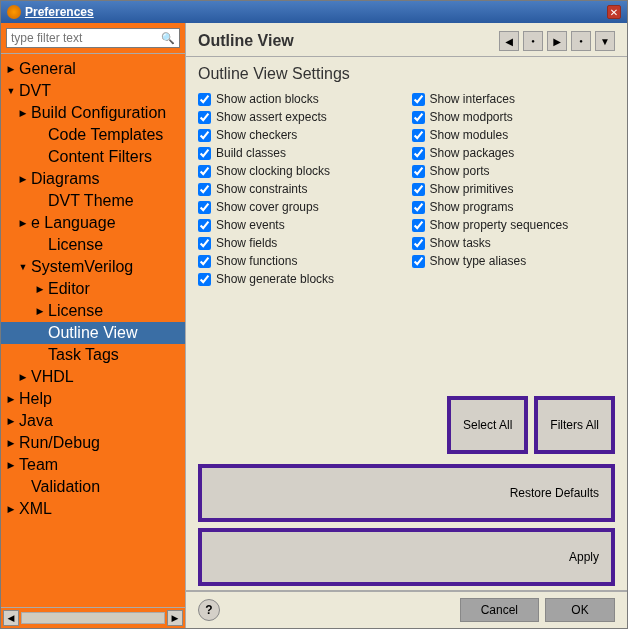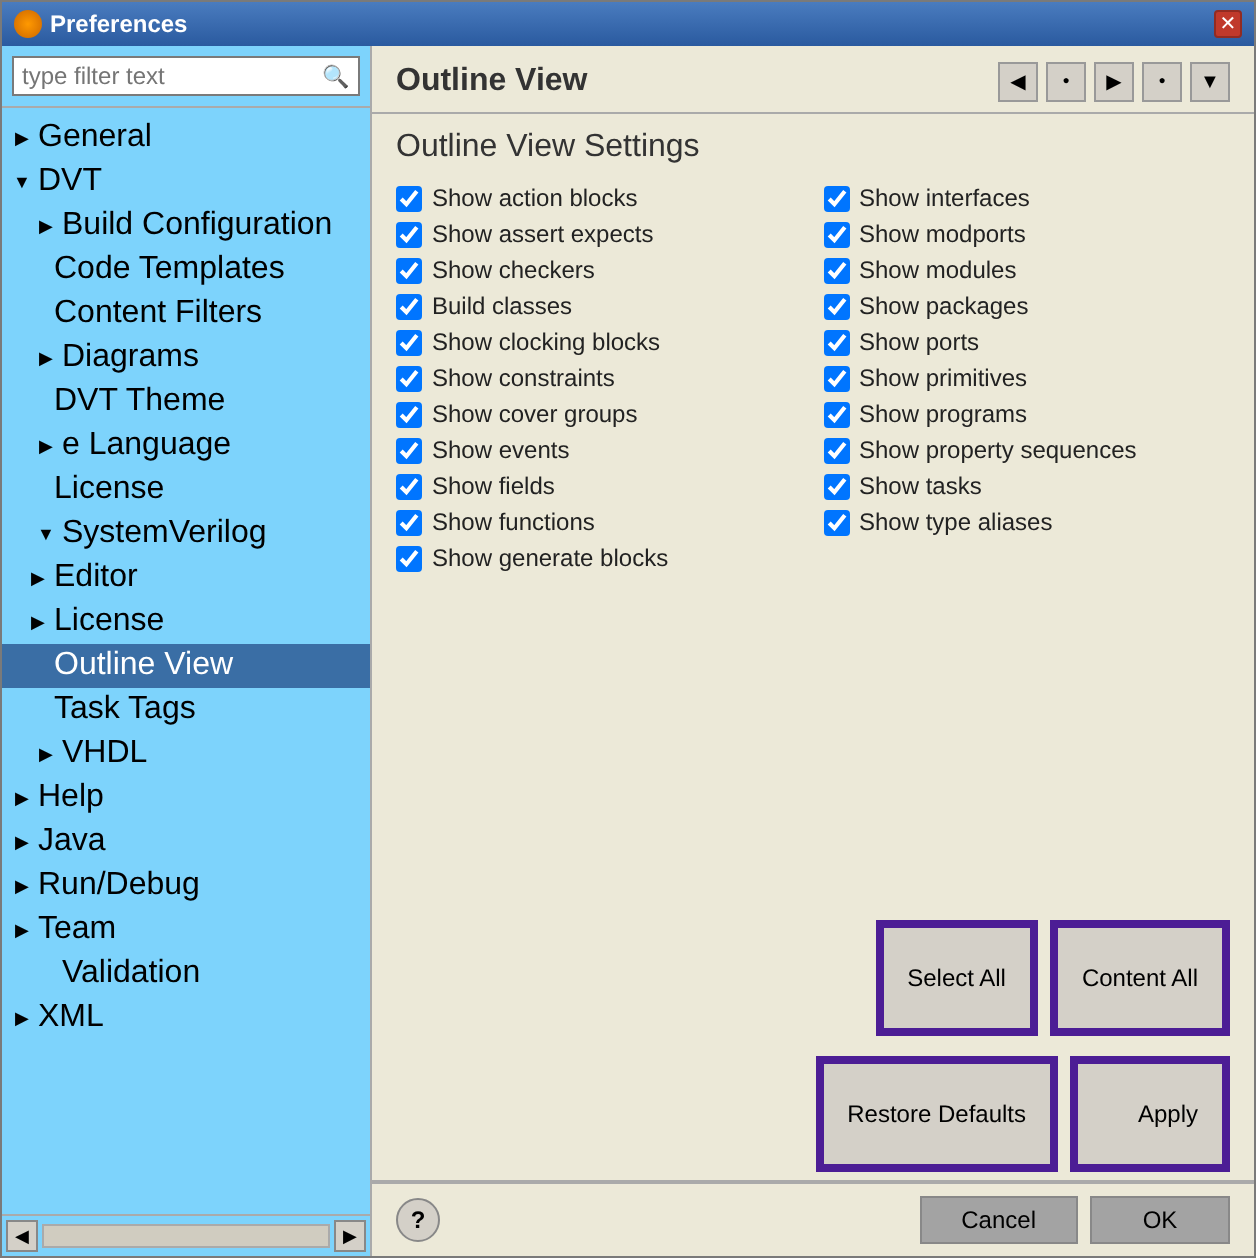--- a/index.html
+++ b/index.html
@@ -27,20 +27,21 @@
       display: flex;
       align-items: center;
       justify-content: space-between;
       padding: 3px 6px;
       height: 22px;
     }
     .title-bar-left {
       display: flex;
       align-items: center;
       gap: 4px;
+      text-decoration: underline;
     }
     .title-bar-icon {
       width: 14px;
       height: 14px;
       background: radial-gradient(circle, #ff9900, #cc6600);
       border-radius: 50%;
     }
     .title-bar-title {
       font-size: 12px;
       font-weight: bold;
@@ -58,21 +59,21 @@
       font-size: 10px;
       color: white;
     }
     .main-content {
       display: flex;
       flex: 1;
       overflow: hidden;
     }
     .sidebar {
       width: 185px;
-      background: #7dd3fc;
+      background: #f97316;
       border-right: 1px solid #aaa;
       display: flex;
       flex-direction: column;
       overflow: hidden;
     }
     .search-bar {
       padding: 5px;
       border-bottom: 1px solid #aaa;
     }
     .search-input-wrapper {
@@ -120,21 +121,21 @@
       display: flex;
       align-items: center;
       justify-content: center;
       font-size: 9px;
       margin-right: 2px;
     }
     .tree-label {
       font-size: 16px;
     }
     .indent-1 { padding-left: 16px; }
-    .indent-2 { padding-left: 12px; }
+    .indent-2 { padding-left: 33px; }
     .scrollbar-row {
       display: flex;
       align-items: center;
       border-top: 1px solid #aaa;
       padding: 2px;
       gap: 2px;
     }
     .scrollbar-track {
       flex: 1;
       height: 12px;
@@ -235,20 +236,21 @@
       font-size: 12px;
       cursor: pointer;
       min-width: 80px;
       text-align: right;
     }
     .restore-row {
       display: flex;
       justify-content: flex-end;
       padding: 4px 12px;
       gap: 6px;
+      flex-direction: column;
     }
     .bottom-bar {
       display: flex;
       align-items: center;
       justify-content: space-between;
       padding: 6px 12px;
       border-top: 1px solid #aaa;
     }
     .help-btn {
       width: 22px;
@@ -520,21 +522,21 @@
           </div>
           <div class="checkbox-row">
             <input type="checkbox" checked="" style="">
             <span class="checkbox-label">Show type aliases</span>
           </div>
         </div>
       </div>
 
       <div class="action-buttons-row">
         <button class="action-btn">Select All</button>
-        <button class="action-btn">Content All</button>
+        <button class="action-btn">Filters All</button>
       </div>
 
       <div class="restore-row">
         <button class="action-btn">Restore Defaults</button>
         <button class="action-btn">Apply</button>
       </div>
 
       <div class="separator"></div>
 
       <div class="bottom-bar">

